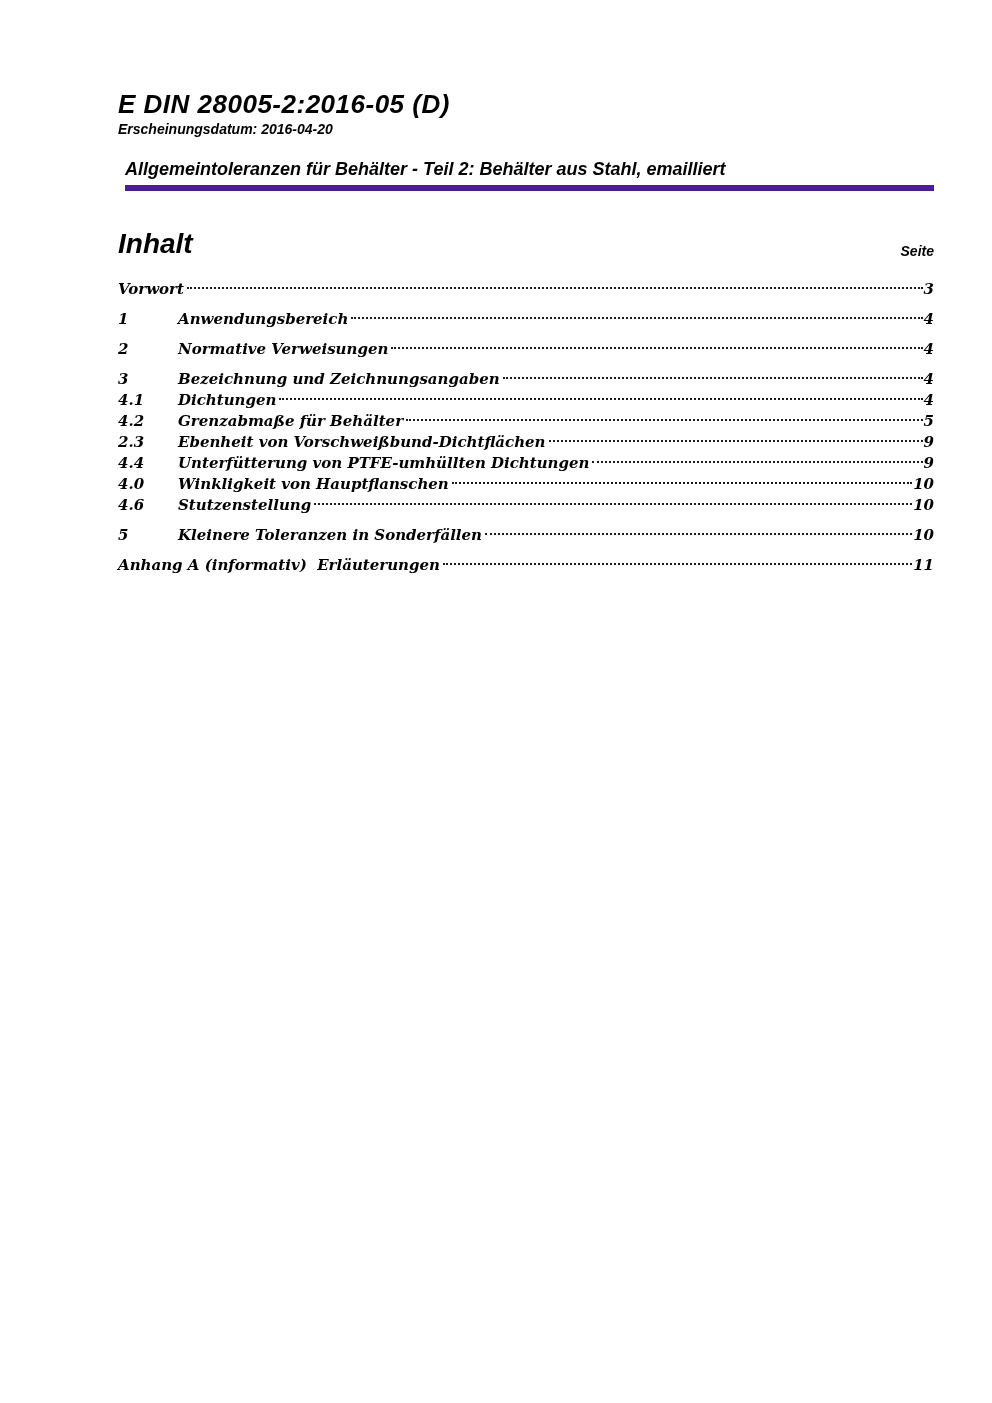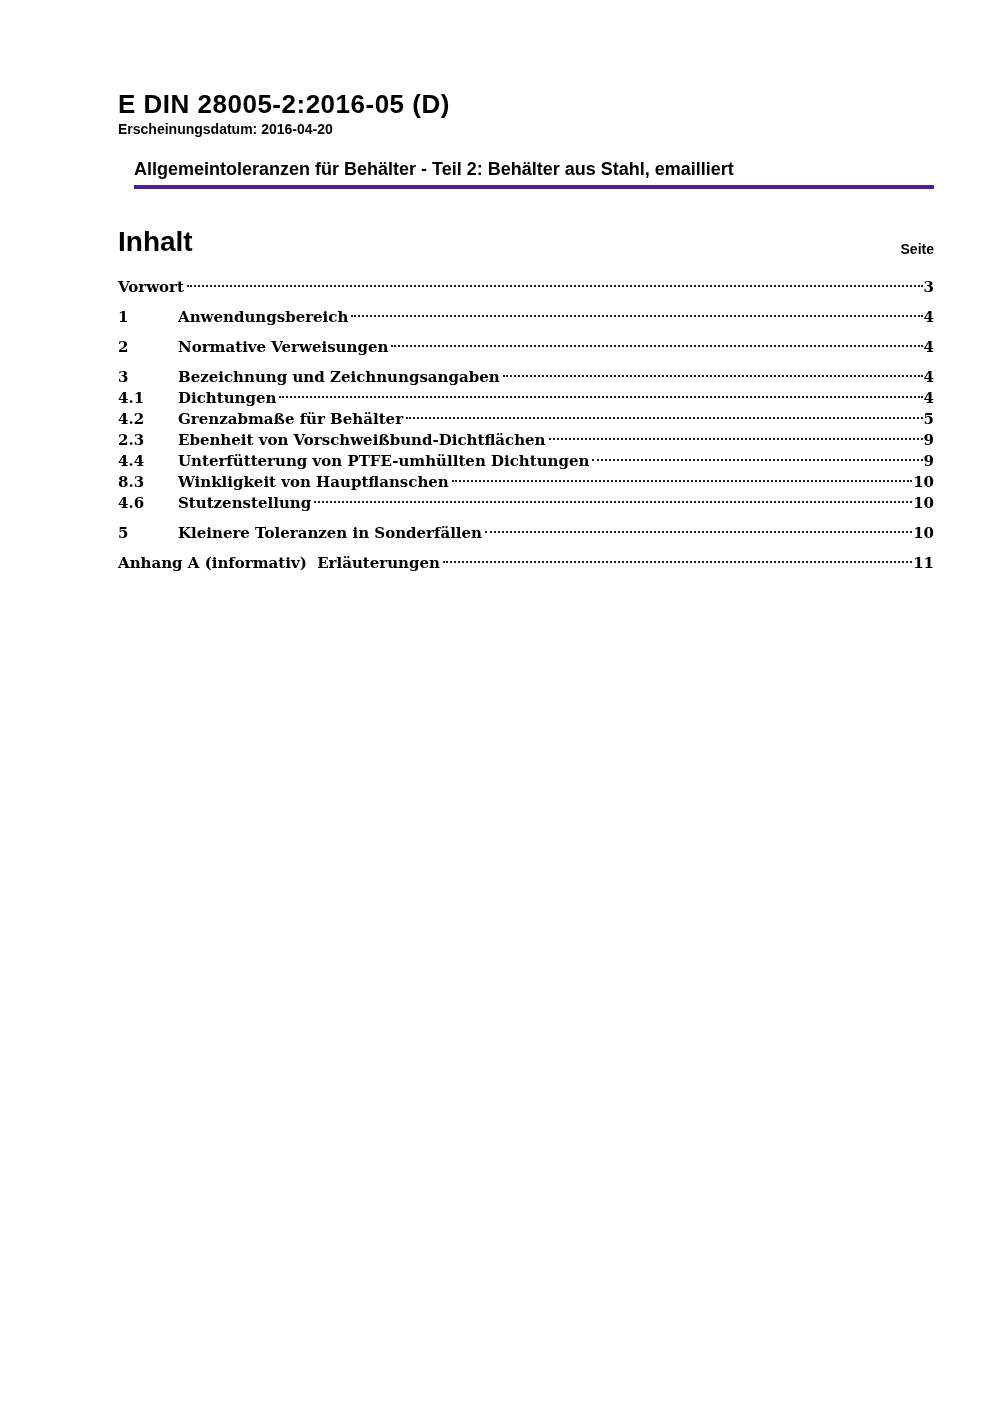--- a/index.html
+++ b/index.html
@@ -9,20 +9,21 @@
     background: #ffffff;
   }
   .page {
     position: relative;
     width: 992px;
     height: 1018px;
     background: #ffffff;
     color: #000000;
     overflow: hidden;
     font-family: "Liberation Sans", sans-serif;
+    font-style: italic;
   }
   .content {
     position: absolute;
     left: 118px;
     right: 58px;
     top: 0;
   }
   
   .doc-number {
     margin: 0;
@@ -32,26 +33,26 @@
     font-weight: bold;
     letter-spacing: 0.5px;
   }
   .release-date {
     margin-top: 3px;
     font-size: 14px;
     line-height: 17px;
     font-weight: bold;
   }
   .doc-title {
-    margin: 21px 0 0 16px;
+    margin: 21px 0 0 7px;
     font-size: 18px;
     line-height: 20px;
     font-weight: bold;
     padding-bottom: 6px;
-    border-bottom: 4px solid #4c1d95;
+    border-bottom: 6px solid #4c1d95;
   }
   
   .toc-head {
     display: flex;
     justify-content: space-between;
     align-items: flex-end;
     margin-top: 38px;
   }
   .toc-heading {
     margin: 0;
@@ -175,21 +176,21 @@
   </div>
 
   <div class="toc-row">
     <span class="toc-num">4.4</span>
     <span class="toc-title-text">Unterfütterung von PTFE-umhüllten Dichtungen</span>
     <span class="toc-leader"></span>
     <span class="toc-page">9</span>
   </div>
 
   <div class="toc-row">
-    <span class="toc-num">8.3</span>
+    <span class="toc-num">4.0</span>
     <span class="toc-title-text">Winkligkeit von Hauptflanschen</span>
     <span class="toc-leader"></span>
     <span class="toc-page">10</span>
   </div>
 
   <div class="toc-row">
     <span class="toc-num">4.6</span>
     <span class="toc-title-text">Stutzenstellung</span>
     <span class="toc-leader"></span>
     <span class="toc-page">10</span>

